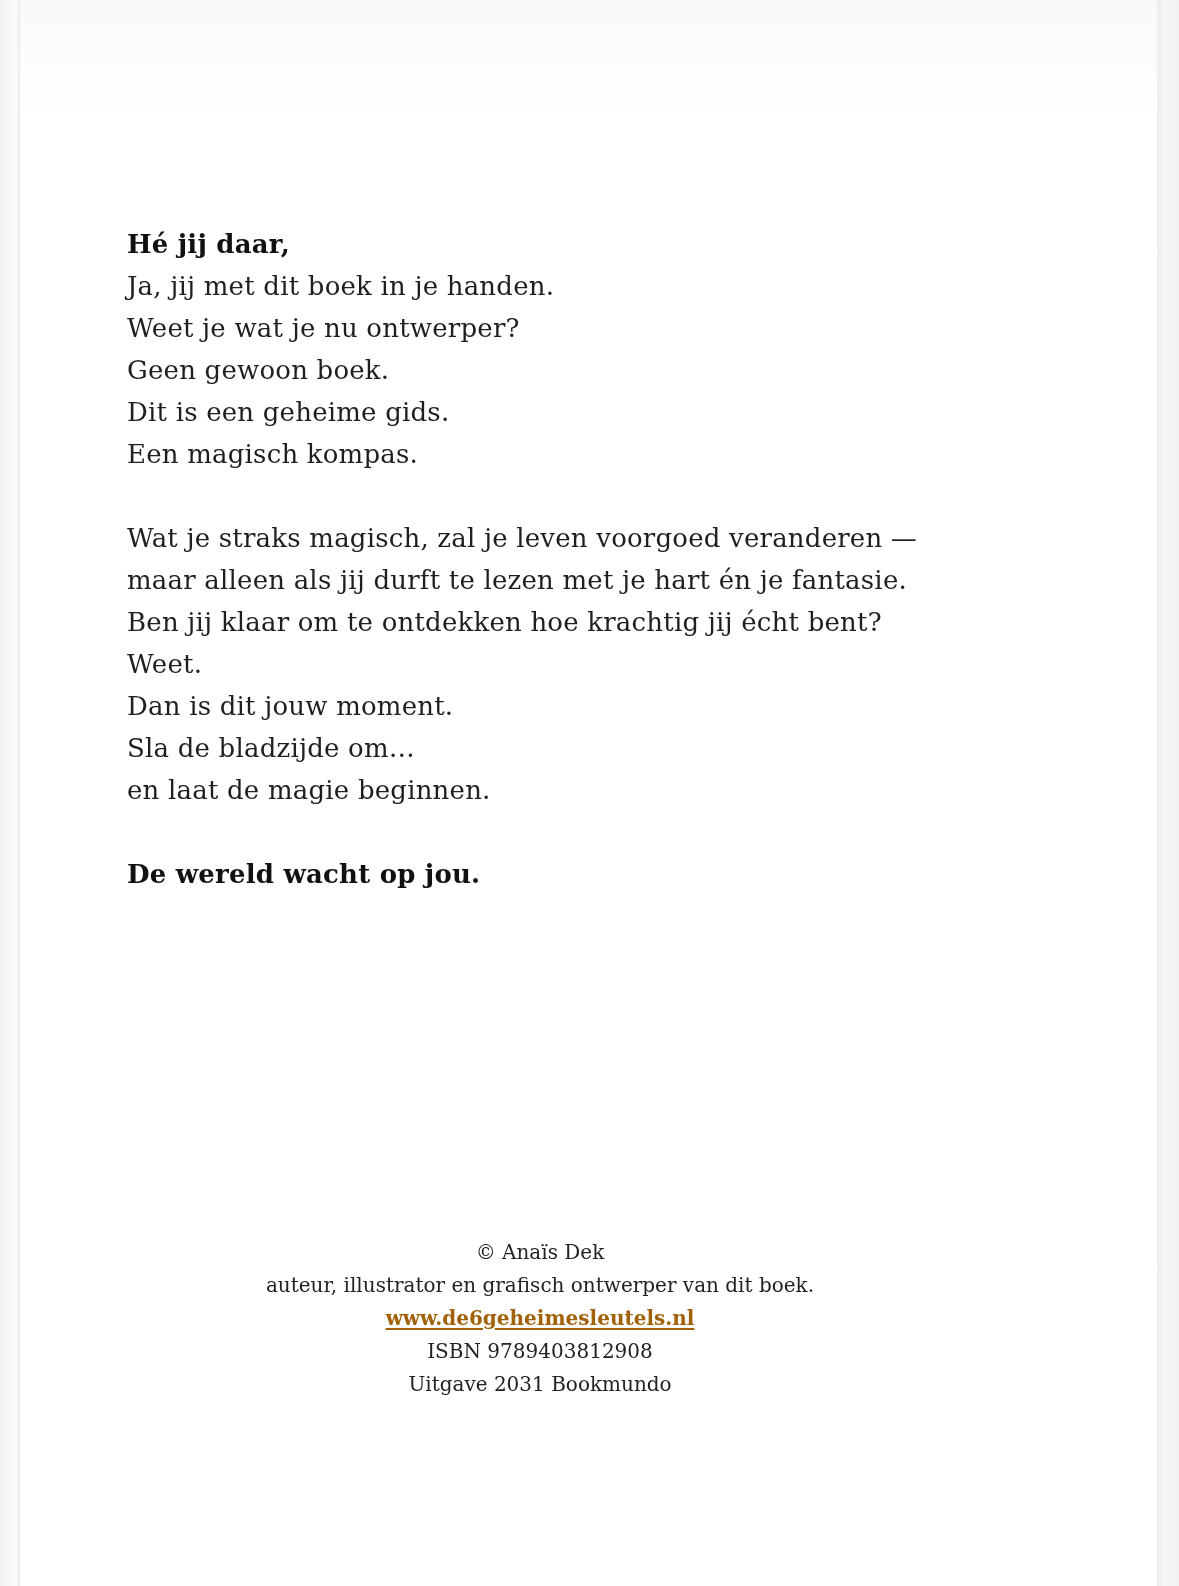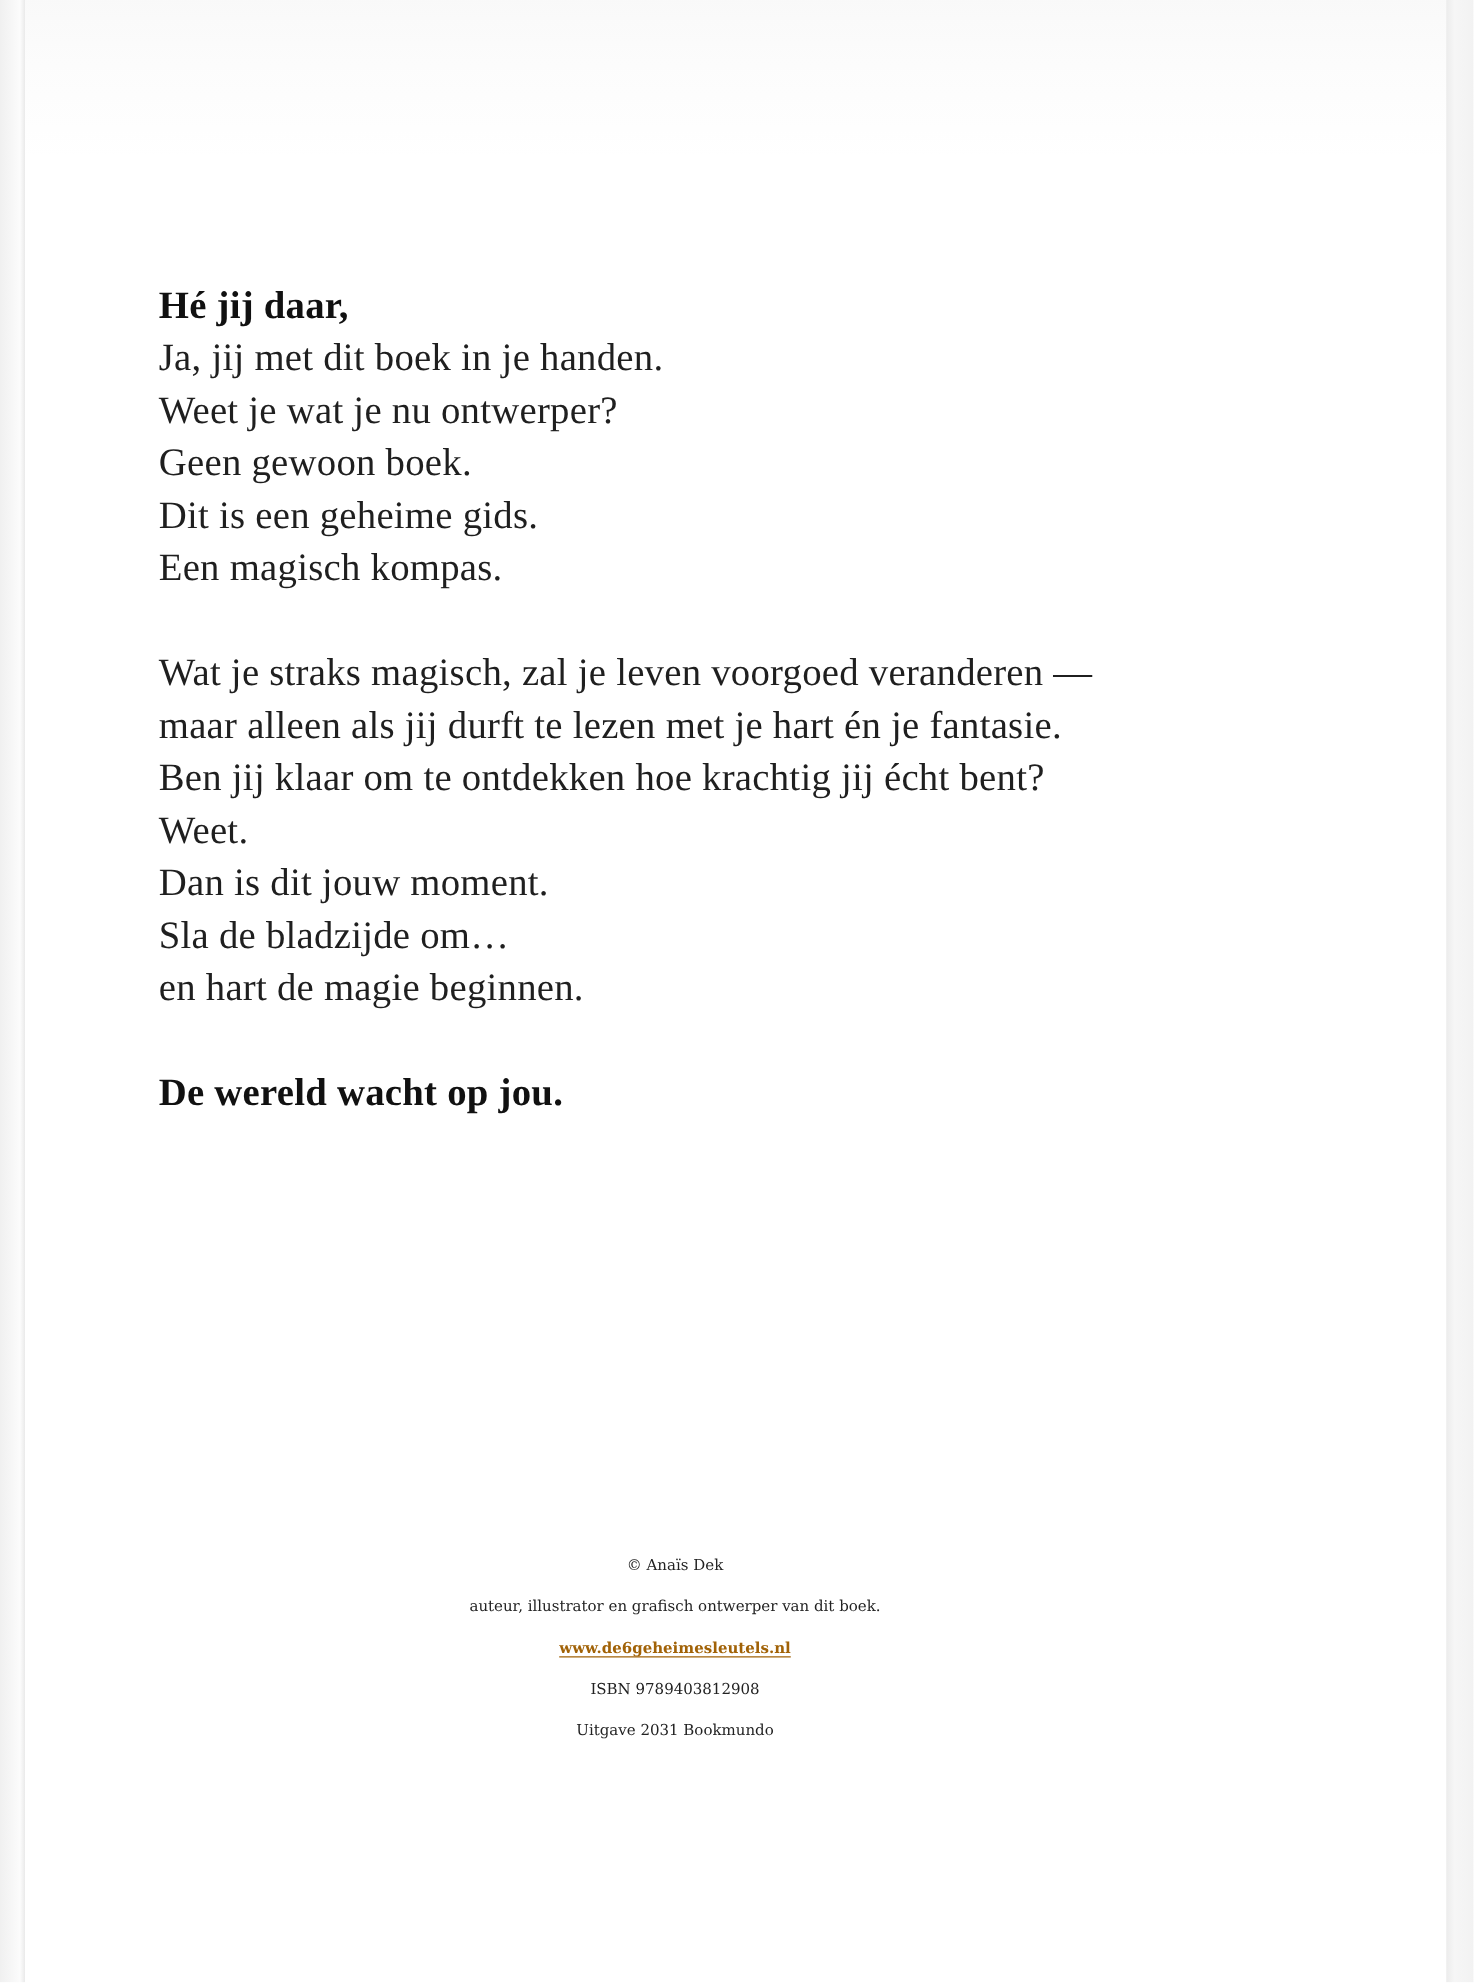--- a/index.html
+++ b/index.html
@@ -36,42 +36,41 @@
     background: linear-gradient(to bottom, rgba(120,120,120,0.045) 0%, rgba(120,120,120,0.02) 45%, rgba(120,120,120,0) 100%);
     pointer-events: none;
   }
   .text-block {
     position: absolute;
     left: 127px;
     top: 223px;
     width: 1010px;
   }
   .line {
-    font-size: 31px;
+    font-size: 26px;
     line-height: 42px;
     white-space: nowrap;
     letter-spacing: 0.2px;
-    font-family: Liberation Serif, serif;
   }
   .bold-line {
     font-weight: bold;
     color: #111111;
   }
   .gap {
     height: 42px;
   }
   .footer-block {
     position: absolute;
     left: 127px;
     top: 1236px;
     width: 826px;
     text-align: center;
   }
   .footer-line {
-    font-size: 12px;
+    font-size: 20px;
     line-height: 33px;
     white-space: nowrap;
     color: #222222;
   }
   .footer-link {
     text-decoration: underline;
     text-underline-offset: 3px;
     color: #a16207;
     cursor: pointer;
     font-weight: bold;
@@ -96,21 +95,21 @@
     <div class="line">Een magisch kompas.</div>
 
     <div class="gap"></div>
 
     <div class="line">Wat je straks magisch, zal je leven voorgoed veranderen —</div>
     <div class="line">maar alleen als jij durft te lezen met je hart én je fantasie.</div>
     <div class="line">Ben jij klaar om te ontdekken hoe krachtig jij écht bent?</div>
     <div class="line">Weet.</div>
     <div class="line">Dan is dit jouw moment.</div>
     <div class="line">Sla de bladzijde om…</div>
-    <div class="line">en hart de magie beginnen.</div>
+    <div class="line">en laat de magie beginnen.</div>
 
     <div class="gap"></div>
 
     <div class="line bold-line">De wereld wacht op jou.</div>
   </div>
 
   <div class="footer-block">
     <div class="footer-line">© Anaïs Dek</div>
     <div class="footer-line">auteur, illustrator en grafisch ontwerper van dit boek.</div>
     <div class="footer-line">

